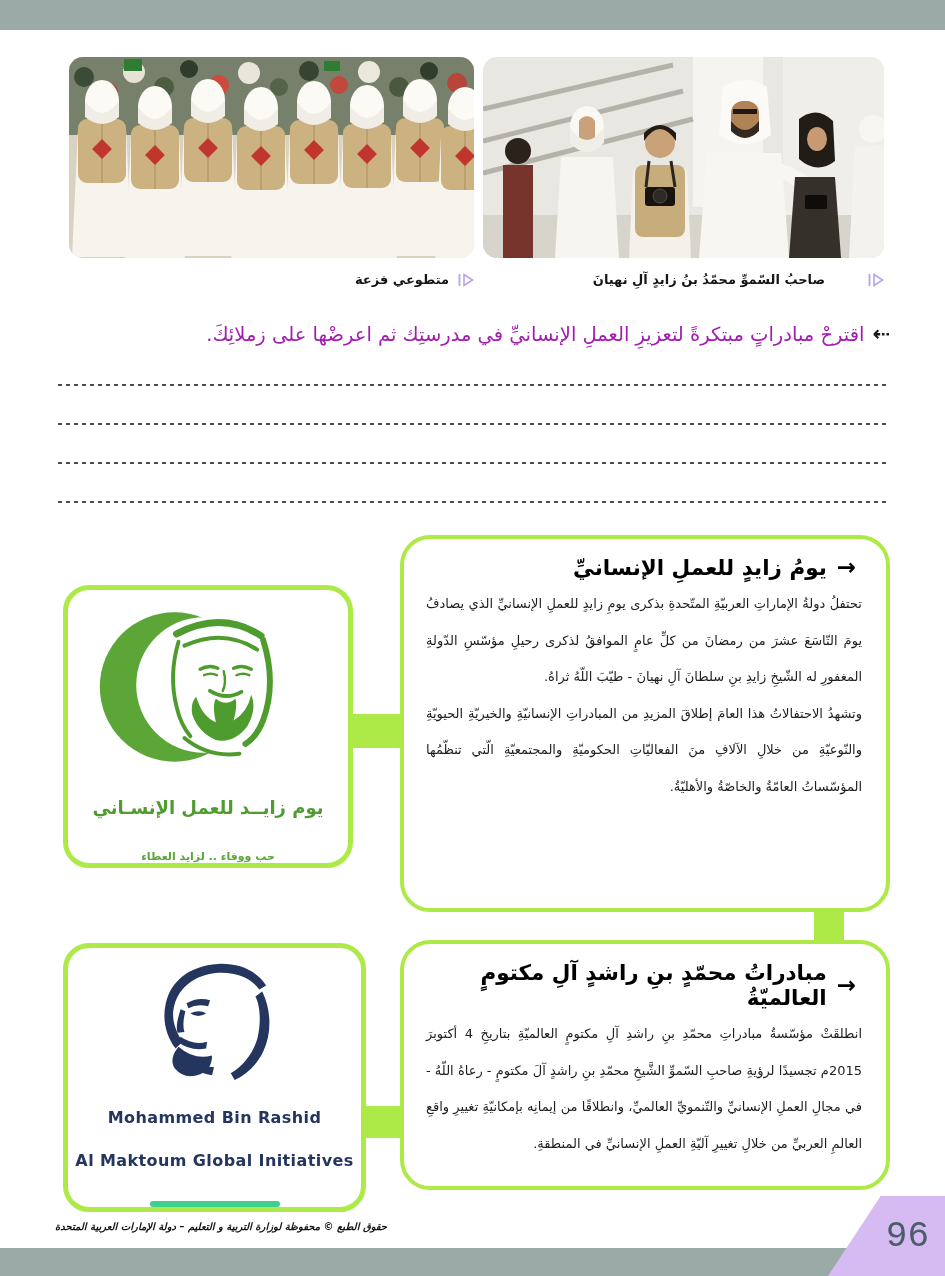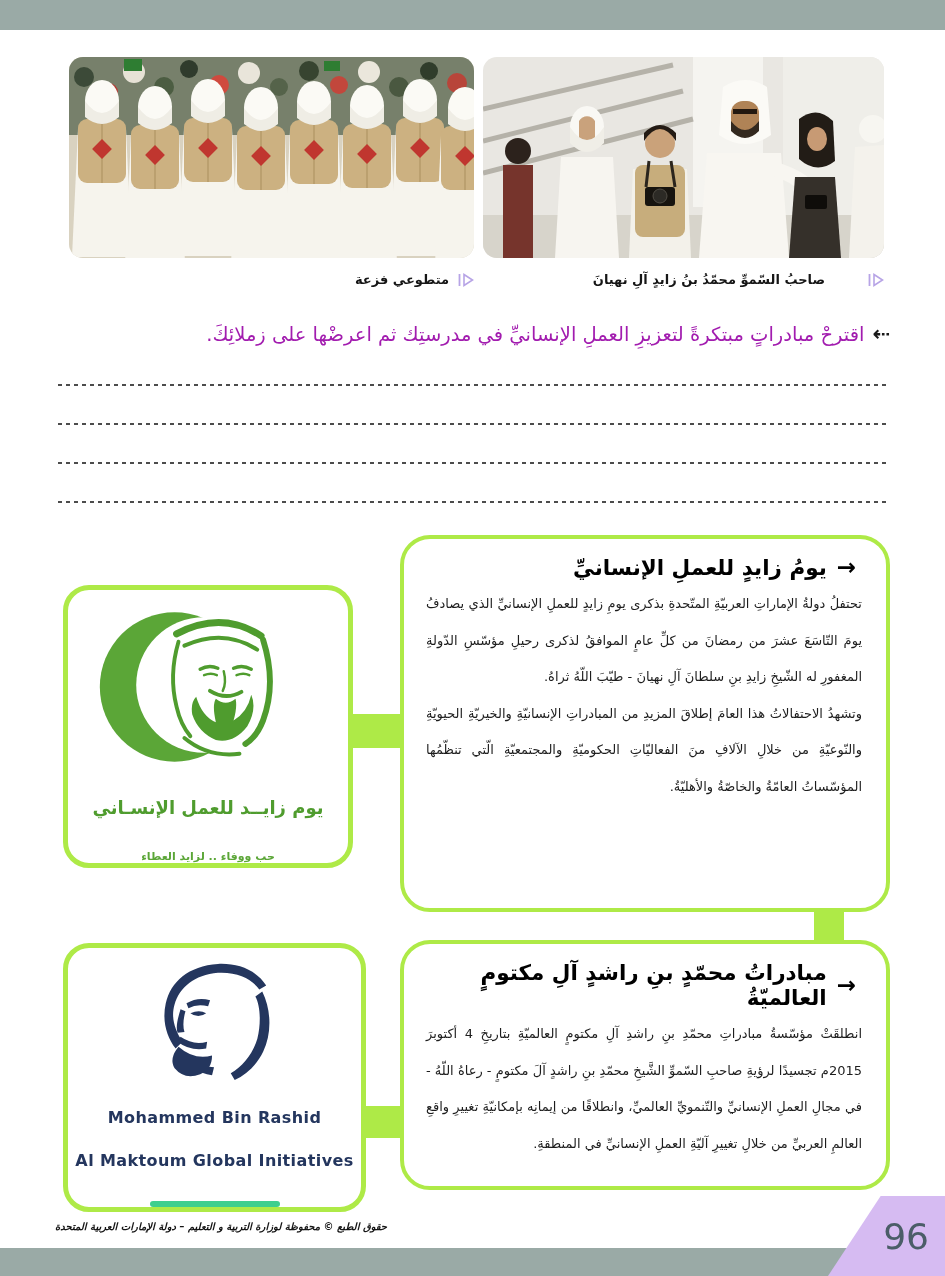--- a/index.html
+++ b/index.html
@@ -48,21 +48,21 @@
   .mbr-en{color:#24365e;font-size:16px;letter-spacing:0.4px;line-height:24px;font-weight:bold;}
   .mbr-bar{width:130px;height:6px;border-radius:3px;background:#3ecf8e;margin-top:10px;}
 
   .connector{position:absolute;background:#aeea47;z-index:1;}
   #conn-1{left:348px;top:714px;width:58px;height:34px;}
   #conn-2{left:360px;top:1106px;width:46px;height:32px;}
   #conn-v{left:814px;top:900px;width:30px;height:48px;}
 
   .page-tab{position:absolute;left:828px;top:1196px;width:117px;height:80px;background:#d6bbf2;
             clip-path:polygon(45% 0,100% 0,100% 100%,0 100%);z-index:3;display:flex;
-            align-items:center;justify-content:flex-end;padding-right:16px;box-sizing:border-box;}
+            align-items:center;justify-content:flex-end;padding-right:16px;box-sizing:border-box;font-family:Liberation Mono, monospace;}
   .page-num{font-size:36px;color:#4b5d68;}
 
   .copyright{position:absolute;left:55px;top:1221px;width:400px;direction:rtl;text-align:left;
              font-size:10px;font-weight:bold;color:#141414;z-index:1;font-style:italic;}
 </style>
 </head>
 <body>
 
 <div class="page">
 

